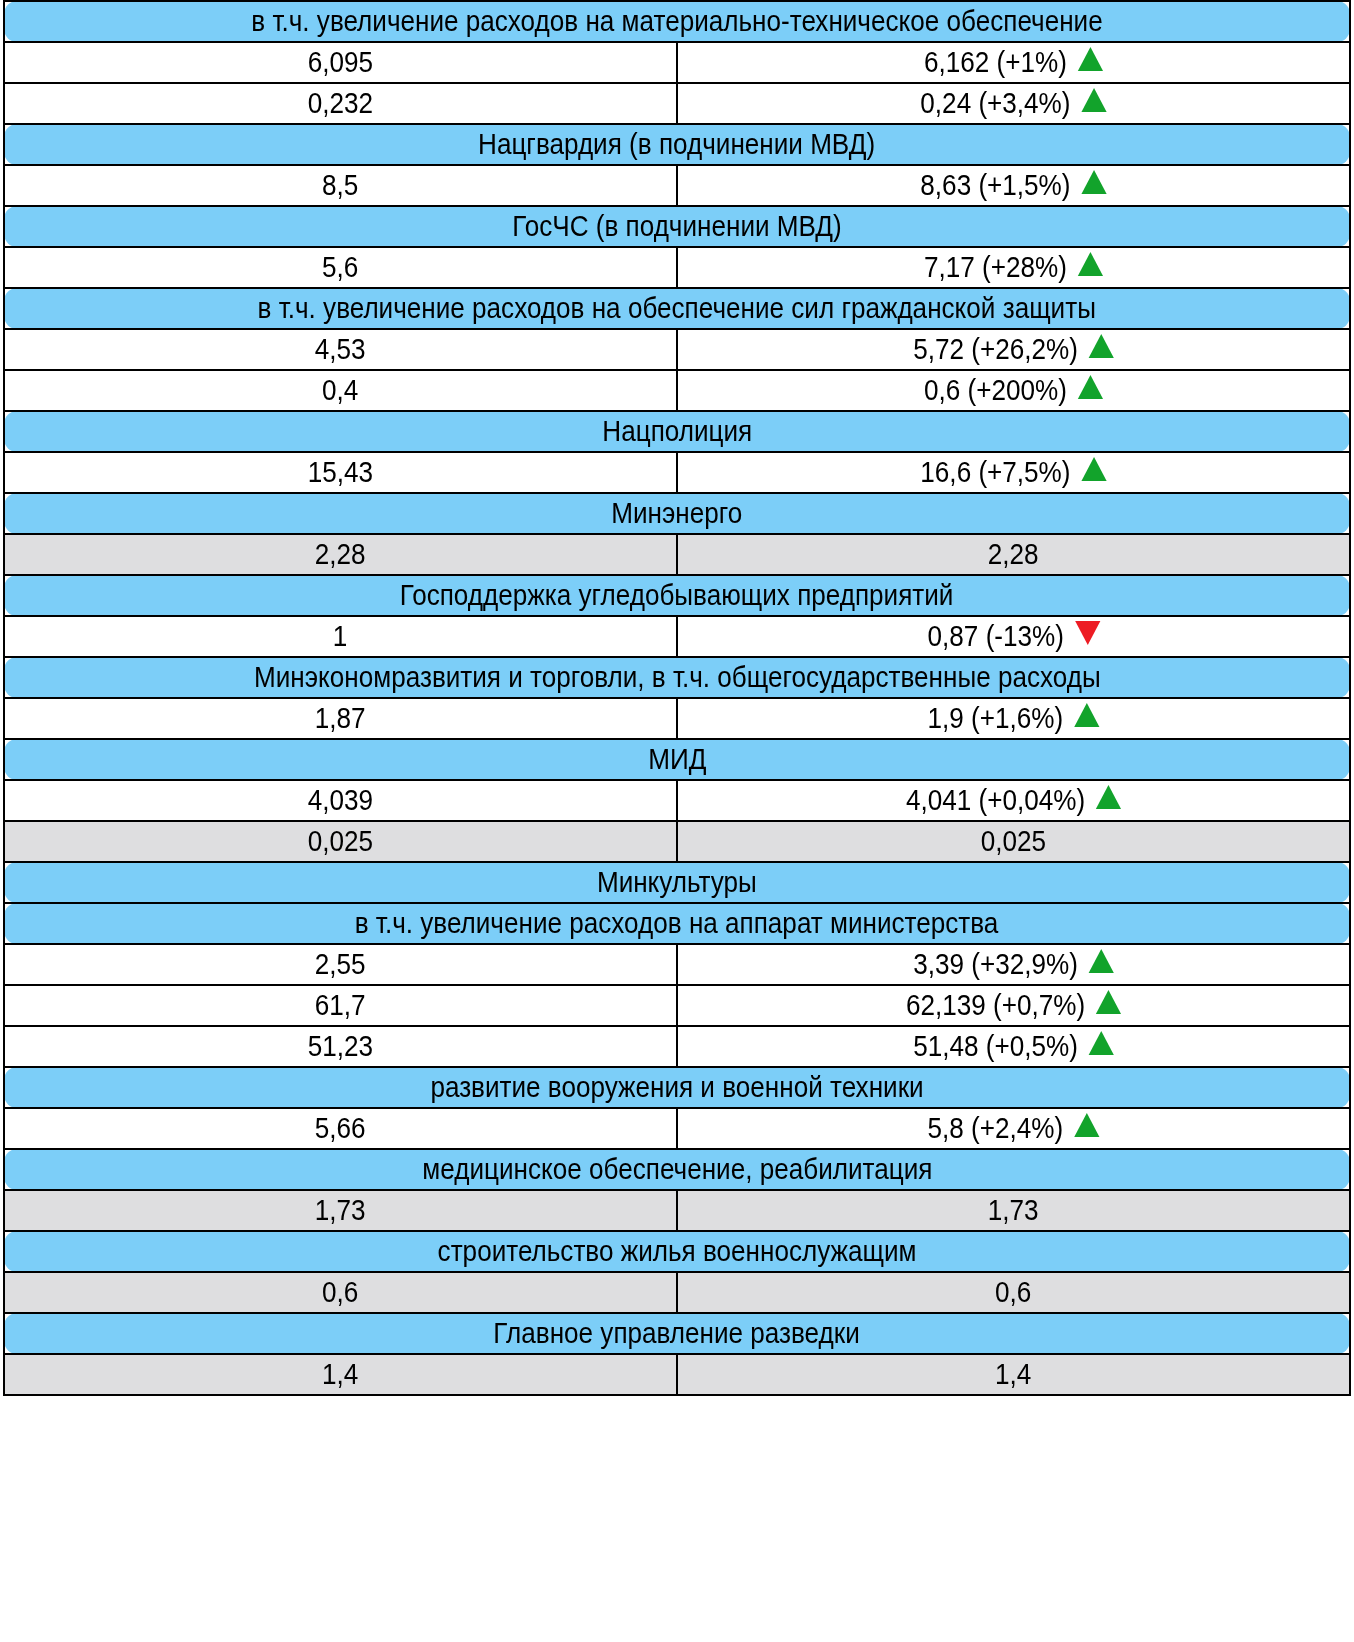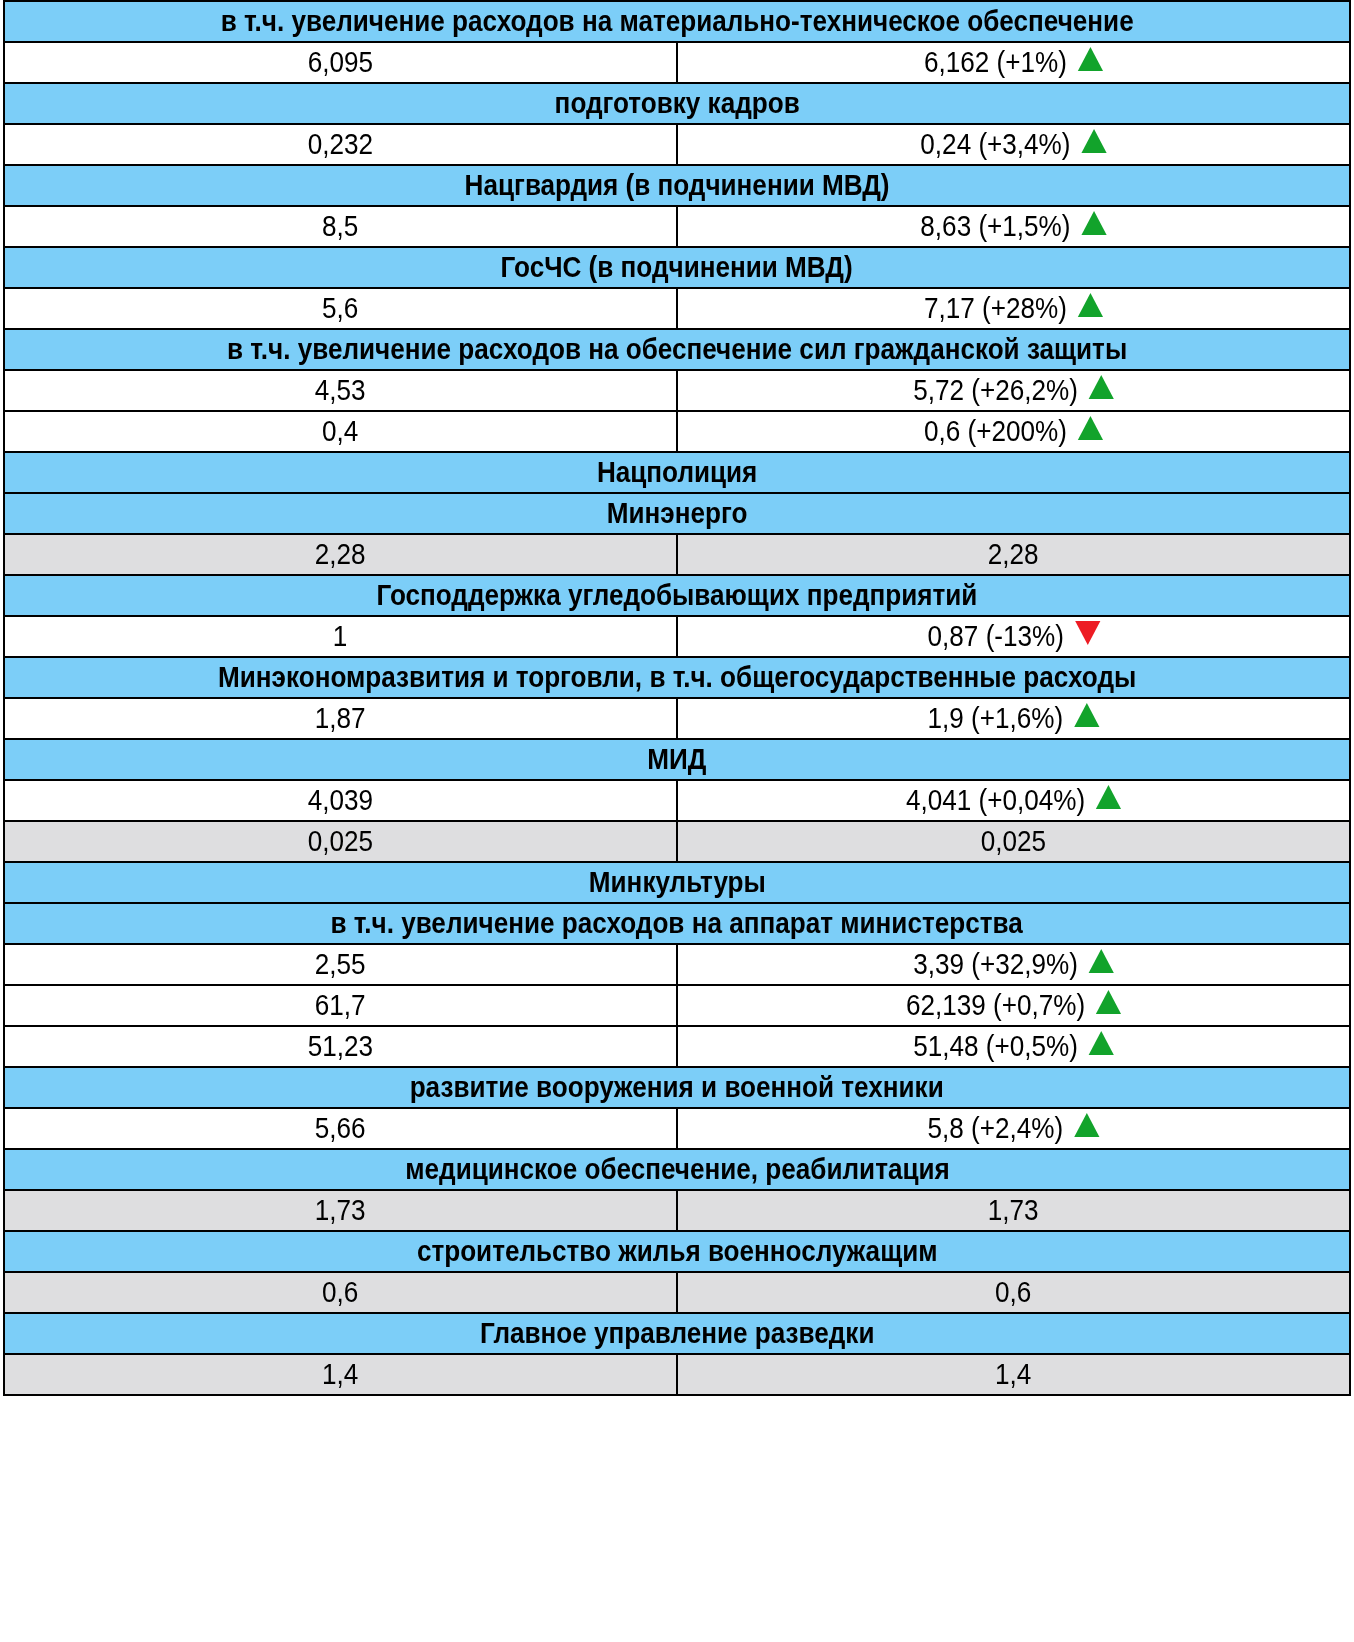--- a/index.html
+++ b/index.html
@@ -1,20 +1,20 @@
 <!DOCTYPE html>
 <html style="--header_bg: #7CCEF8; --row_bg: #FFFFFF; --equal_row_bg: #DEDEE0; --border: #000000; --text: #000000; --up: #12A32B; --down: #ED1C24;"><head>
 <meta charset="utf-8">
 <style>
   html,body{margin:0;padding:0;background:#ffffff;}
   body{width:1354px;font-family:"Liberation Sans","DejaVu Sans",sans-serif;color:#000;}
   table.budget{border-collapse:collapse;table-layout:fixed;width:1348px;margin:0 0 0 3px;}
   col{width:50%;}
   td{border:2px solid #000;height:39px;padding:0;text-align:center;vertical-align:middle;overflow:hidden;white-space:nowrap;font-size:29px;line-height:39px;}
-  tr.cat-row td{background:var(--header_bg,#7CCEF8);font-weight:bold;}
+  tr.cat-row td{background:var(--header_bg,#7CCEF8);font-weight:normal;border-radius:13px;}
   tr.data-row td{background:var(--row_bg,#FFFFFF);font-weight:normal;margin-left:47px;}
   tr.data-row.equal td{background:var(--equal_row_bg,#DEDEE0);text-align:center;}
   .txt{display:inline-block;transform:scaleX(0.9);transform-origin:center center;white-space:nowrap;}
   .tri{display:inline-block;width:0;height:0;margin-left:12px;}
   .tri.up{border-left:14px solid transparent;border-right:14px solid transparent;border-bottom:24px solid var(--up,#12A32B);vertical-align:1px;}
   .tri.down{border-left:14px solid transparent;border-right:14px solid transparent;border-top:24px solid var(--down,#ED1C24);vertical-align:1px;}
 </style>
 </head>
 <body>
 
@@ -26,23 +26,20 @@
 <tbody>
 
 <tr class="cat-row">
         <td colspan="2"><div class="txt">в т.ч. увеличение расходов на материально-техническое обеспечение</div></td>
       </tr>
 <tr class="data-row" data-row="0">
         <td><div class="txt">6,095</div></td>
         <td><div class="txt"><span>6,162 (+1%)</span><span class="tri up"></span></div></td>
       </tr>
 
-<tr class="cat-row">
-        <td colspan="2"><div class="txt">подготовку кадров</div></td>
-      </tr>
 <tr class="data-row" data-row="1">
         <td><div class="txt">0,232</div></td>
         <td><div class="txt"><span>0,24 (+3,4%)</span><span class="tri up"></span></div></td>
       </tr>
 
 <tr class="cat-row">
         <td colspan="2"><div class="txt">Нацгвардия (в подчинении МВД)</div></td>
       </tr>
 <tr class="data-row" data-row="2">
         <td><div class="txt">8,5</div></td>
@@ -65,20 +62,24 @@
         <td><div class="txt"><span>5,72 (+26,2%)</span><span class="tri up"></span></div></td>
       </tr>
 
 <tr class="data-row" data-row="5">
         <td><div class="txt">0,4</div></td>
         <td><div class="txt"><span>0,6 (+200%)</span><span class="tri up"></span></div></td>
       </tr>
 
 <tr class="cat-row">
         <td colspan="2"><div class="txt">Нацполиция</div></td>
+      </tr>
+<tr class="data-row" data-row="6">
+        <td><div class="txt">15,43</div></td>
+        <td><div class="txt"><span>16,6 (+7,5%)</span><span class="tri up"></span></div></td>
       </tr>
 
 <tr class="cat-row">
         <td colspan="2"><div class="txt">Минэнерго</div></td>
       </tr>
 <tr class="data-row equal" data-row="7">
         <td><div class="txt">2,28</div></td>
         <td><div class="txt"><span>2,28</span></div></td>
       </tr>
 

